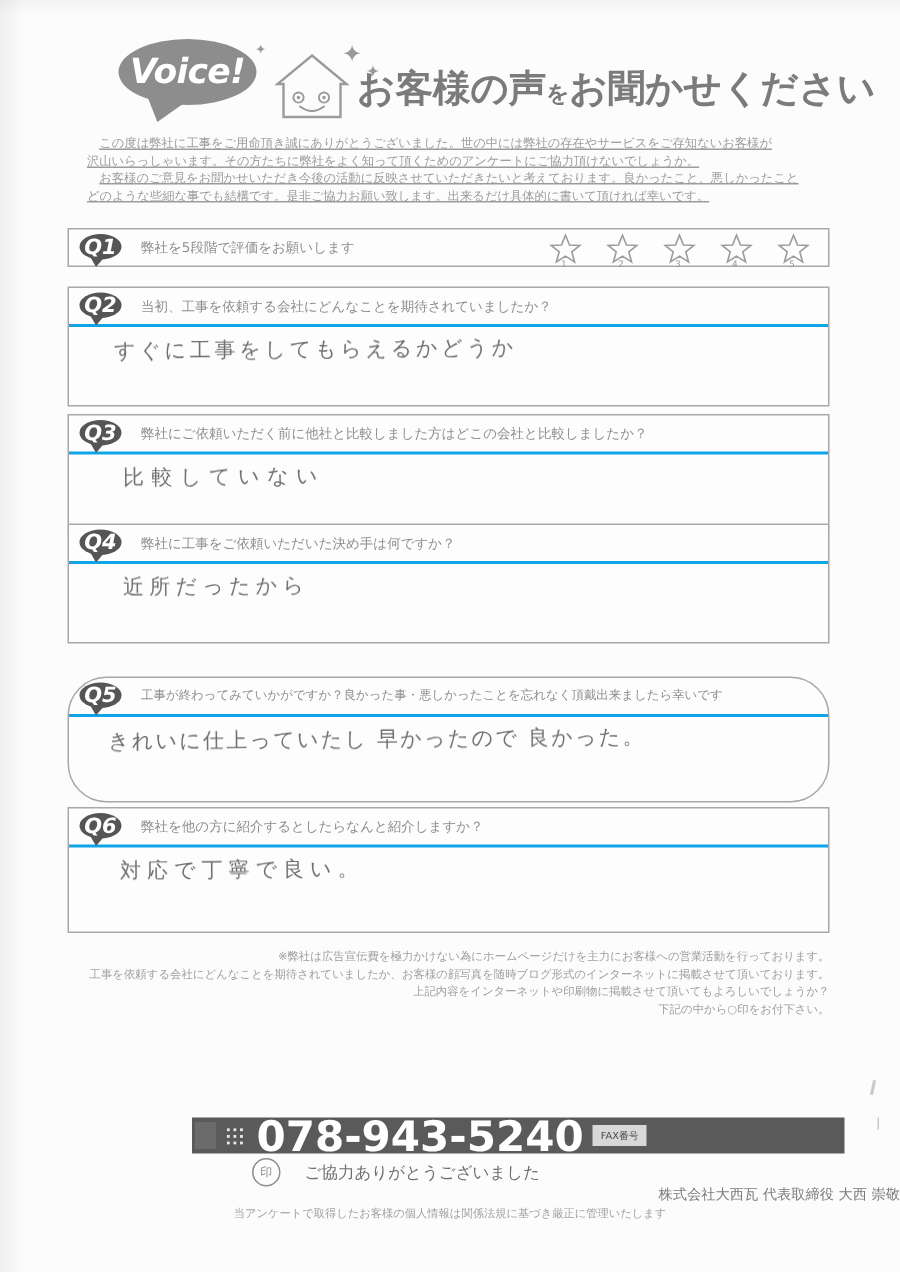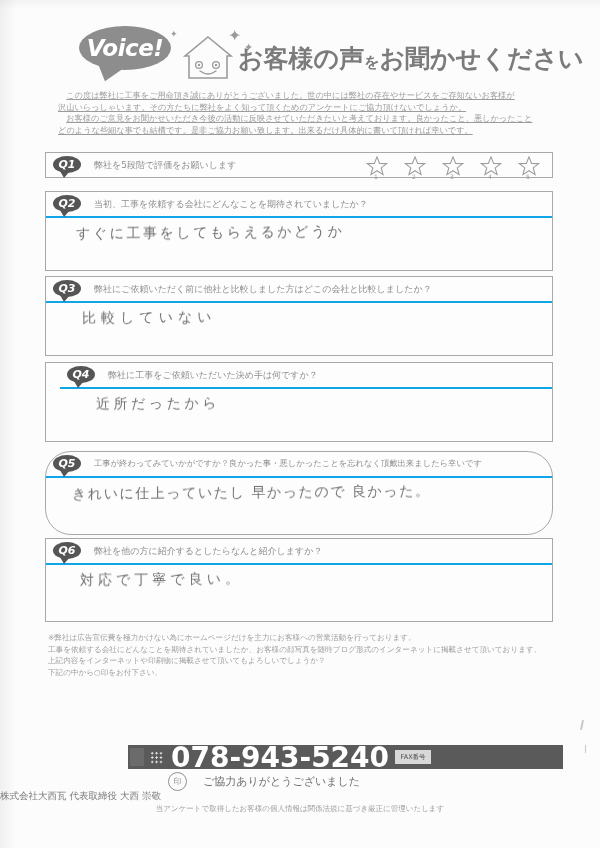--- a/index.html
+++ b/index.html
@@ -108,21 +108,21 @@
     border-bottom: 2px solid #0ea5e9;
   }
   .qblock.noline .qhead { border-bottom: none; }
   .qbadge {
     position: absolute;
     left: 7px; top: 3px;
     width: 28px; height: 17px;
     background: #555555;
     border-radius: 50%;
     color: #ffffff;
-    font-size: 11px;
+    font-size: 14px;
     font-weight: bold;
     display: flex;
     align-items: center;
     justify-content: center;
     font-style: italic;
   }
   .qbadge::after {
     content: "";
     position: absolute;
     left: 7px; bottom: -5px;
@@ -173,20 +173,21 @@
   }
   
   .notes {
     position: absolute;
     left: 48px; top: 632px;
     width: 505px;
     font-size: 7.6px;
     line-height: 11.5px;
     color: #9e9e9e;
     filter: blur(0.28px);
+    text-align: right;
   }
   .notes p { margin: 0; }
   
   .banner {
     position: absolute;
     left: 128px; top: 745px;
     width: 435px;
     height: 24px;
     background: #5a5a5a;
     display: flex;
@@ -244,21 +245,21 @@
   }
   .thanks-text {
     font-size: 11px;
     color: #6f6f6f;
     filter: blur(0.25px);
   }
   .company-line {
     position: absolute;
     left: 0; top: 790px;
     width: 600px;
-    text-align: left;
+    text-align: right;
     font-size: 9.5px;
     color: #7b7b7b;
     filter: blur(0.3px);
   }
   .privacy-line {
     position: absolute;
     left: 0; top: 804px;
     width: 600px;
     text-align: center;
     font-size: 7.5px;
@@ -373,21 +374,21 @@
   <div class="qblock" style="top:276px; height:80px;">
     <div class="qhead">
       <div class="qbadge">Q3</div>
       <div class="qtext">弊社にご依頼いただく前に他社と比較しました方はどこの会社と比較しましたか？</div>
     </div>
     <div class="qbody">
       <div class="answer" style="left:36px; letter-spacing:5px;">比較していない</div>
     </div>
   </div>
 
-  <div class="qblock" style="top:362px; height:80px;padding-left:14px;">
+  <div class="qblock" style="top:349px; height:80px;">
     <div class="qhead">
       <div class="qbadge">Q4</div>
       <div class="qtext">弊社に工事をご依頼いただいた決め手は何ですか？</div>
     </div>
     <div class="qbody">
       <div class="answer" style="left:36px; letter-spacing:3.5px;">近所だったから</div>
     </div>
   </div>
 
   <div class="qblock" style="top:451px; height:84px;border-radius:26px;">

